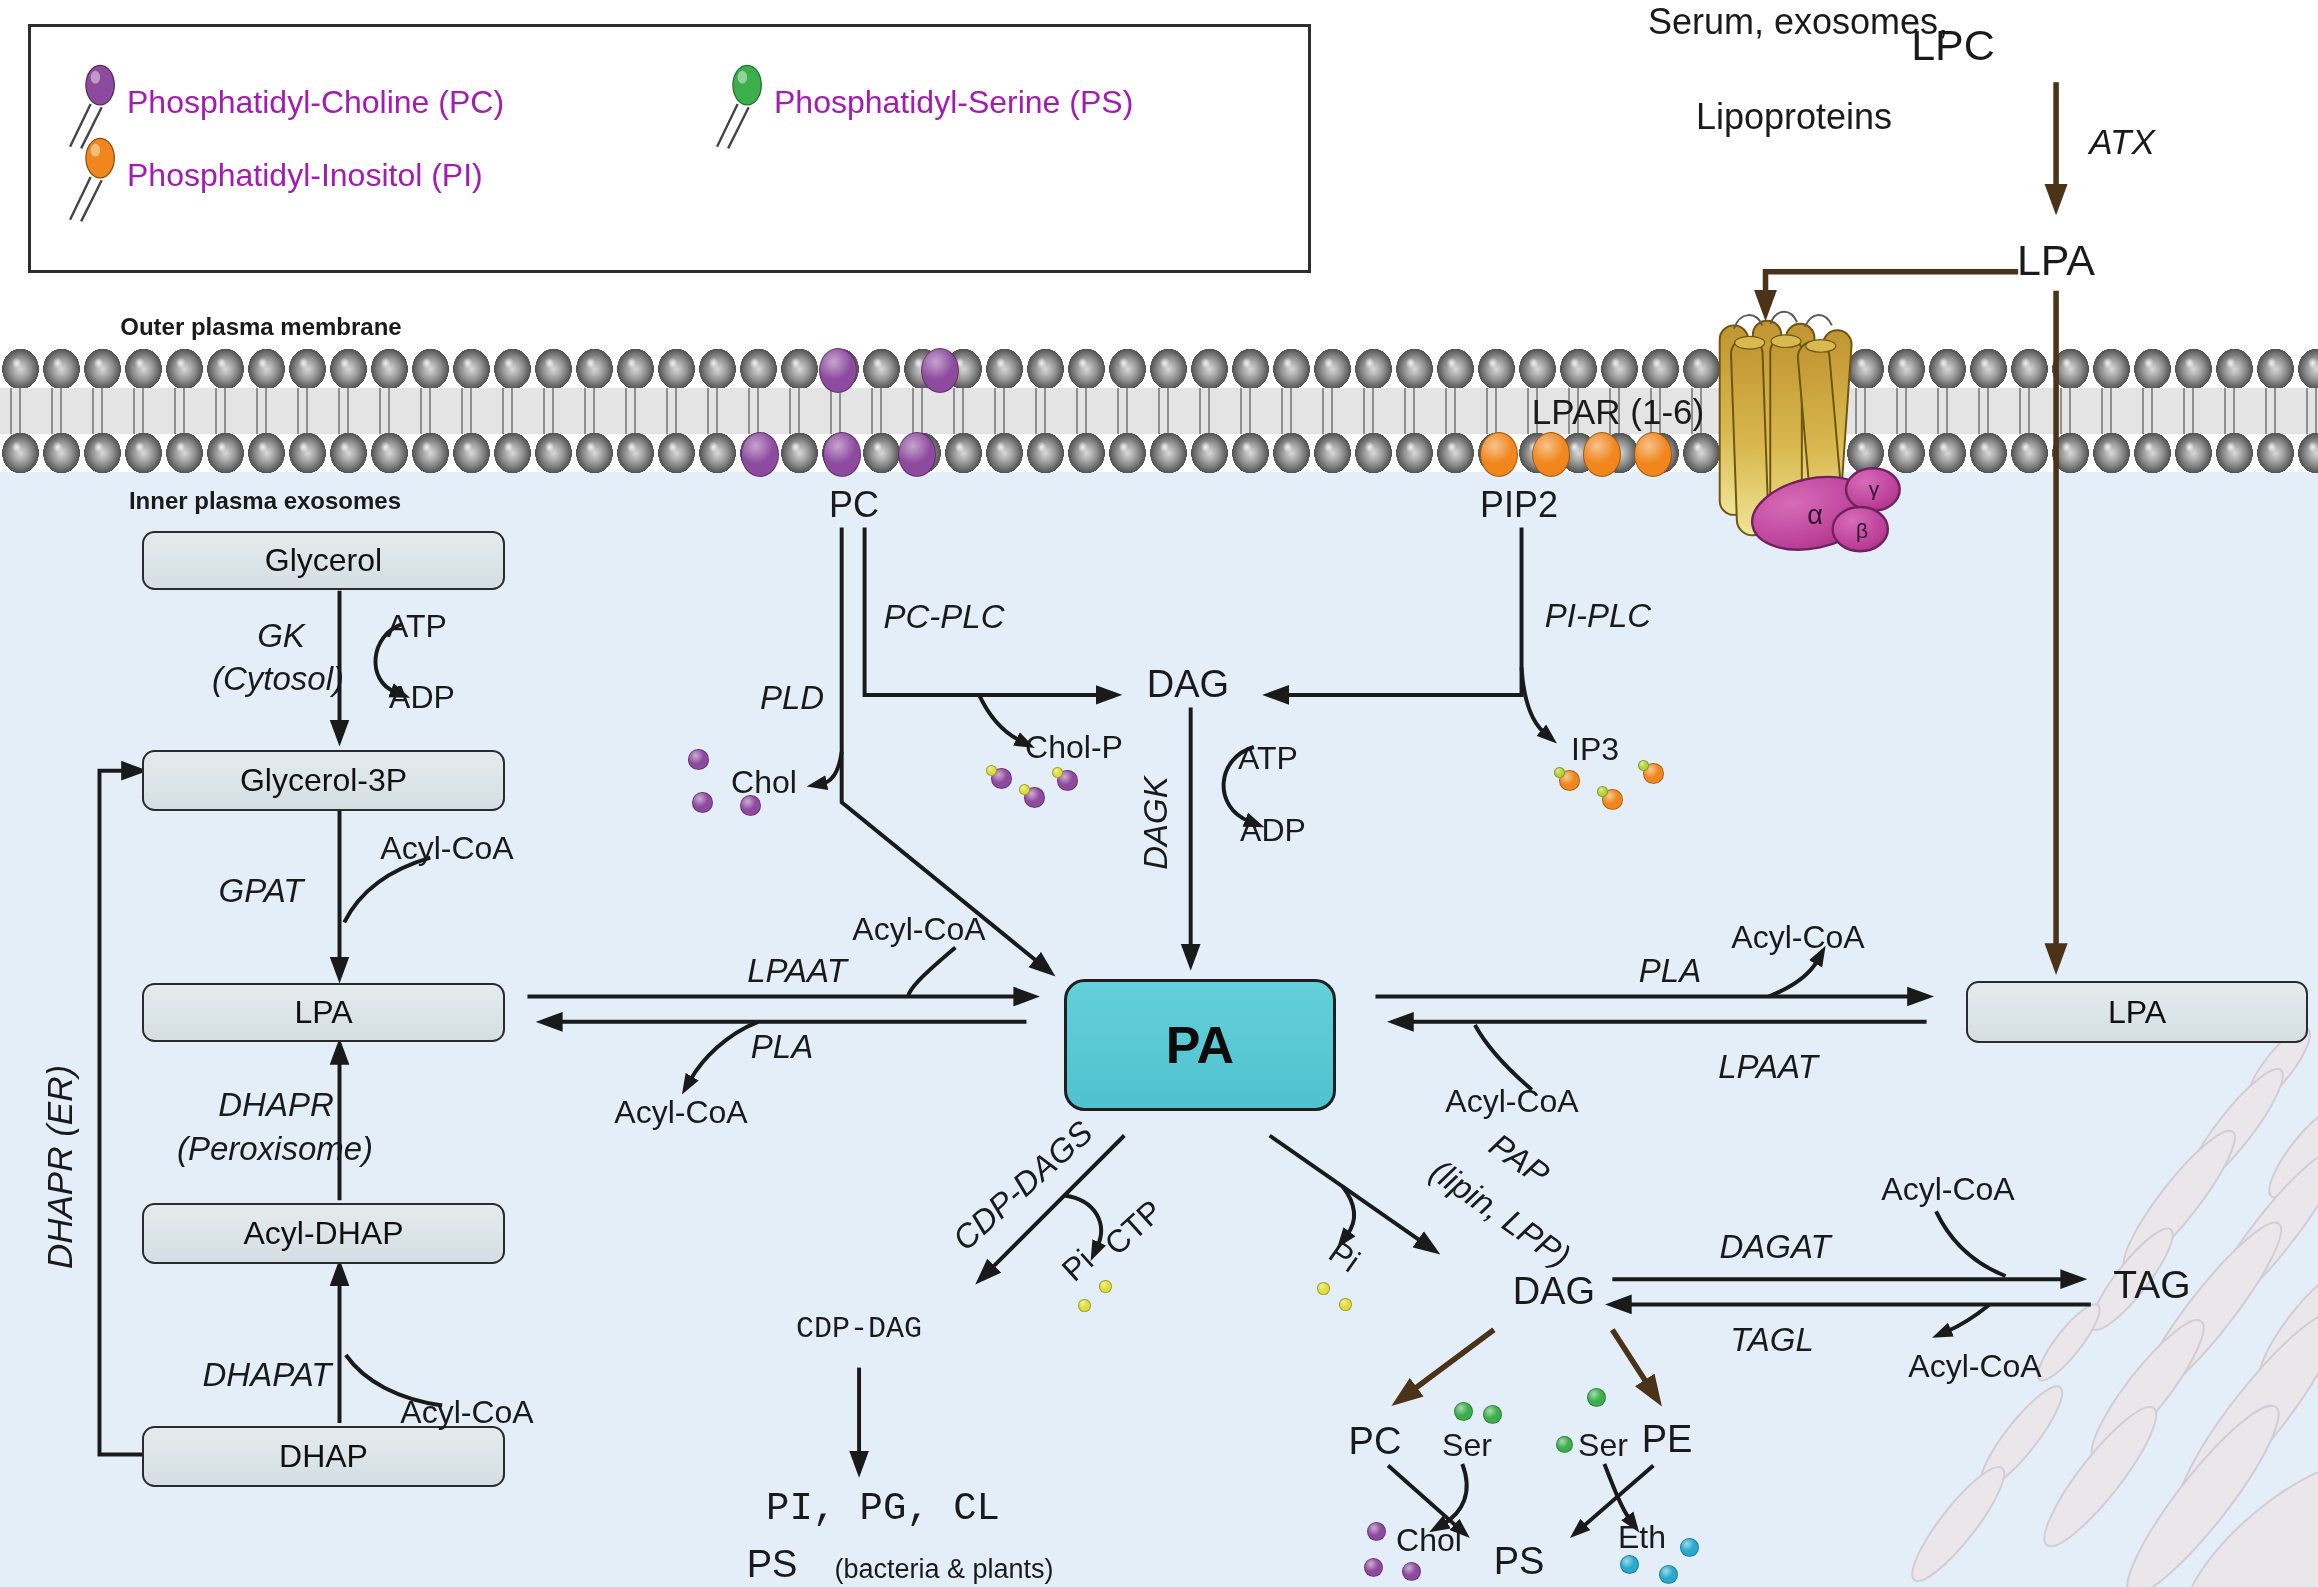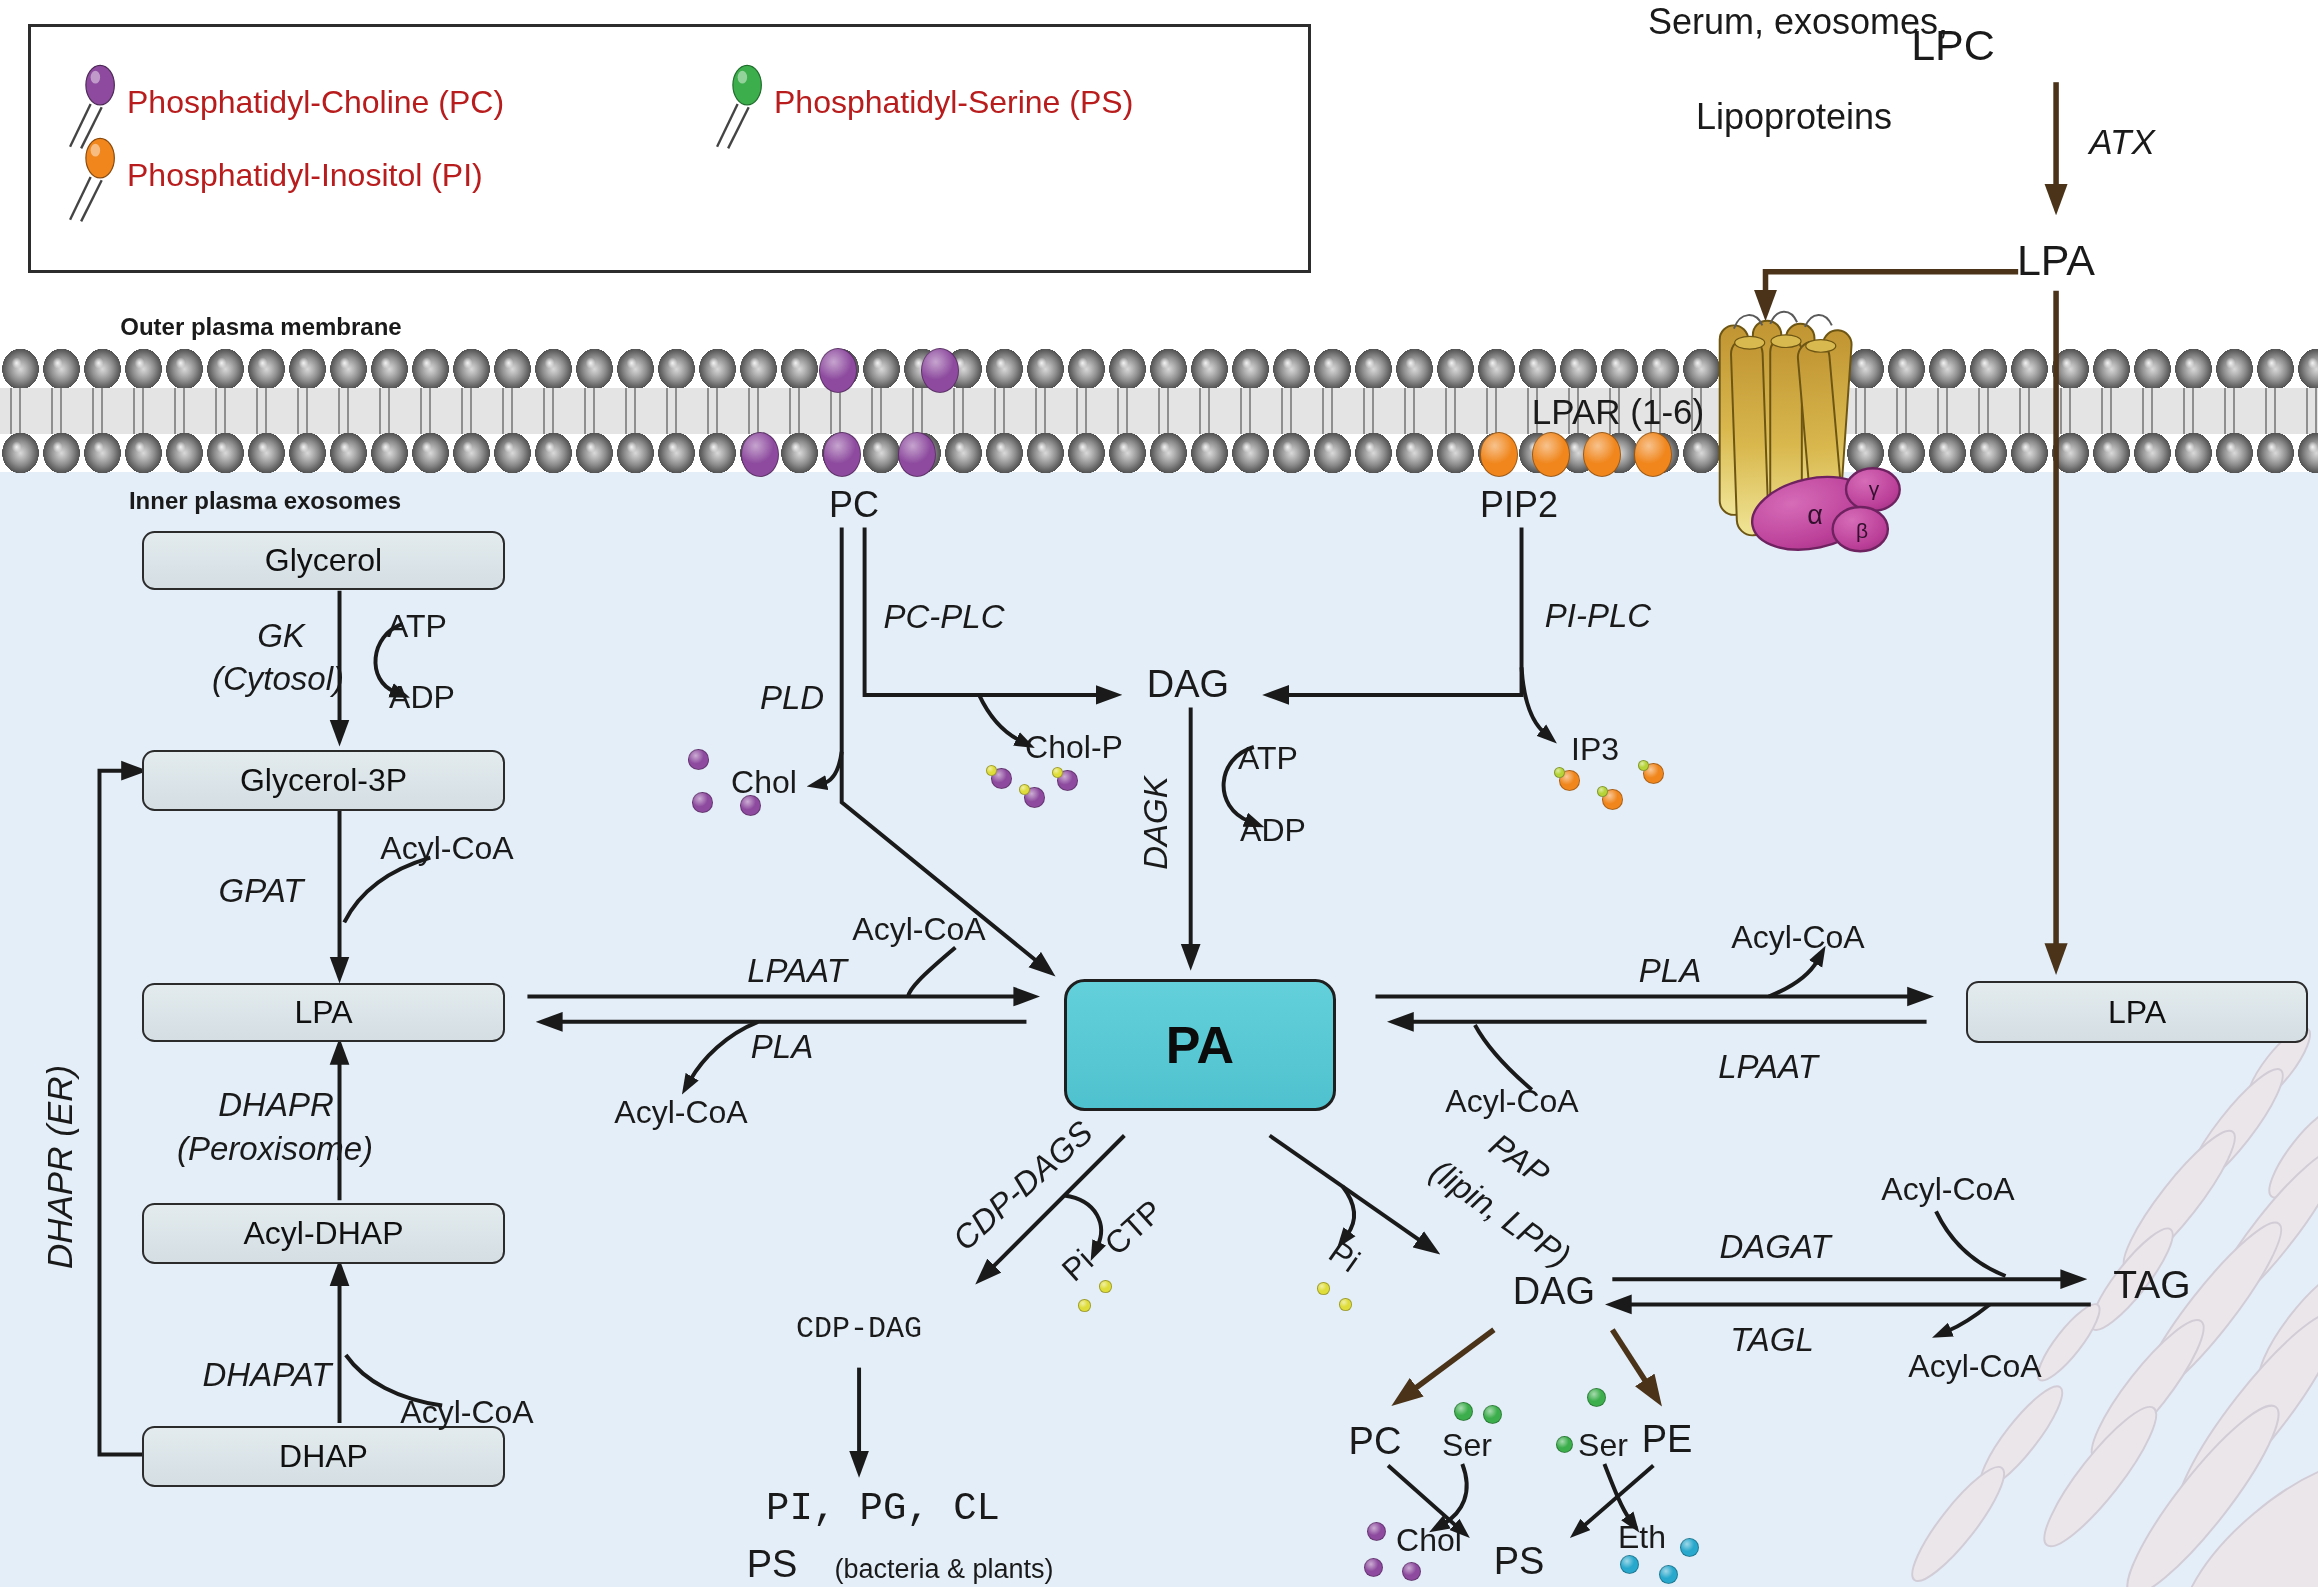--- a/index.html
+++ b/index.html
@@ -14,21 +14,21 @@
       radial-gradient(ellipse 19px 21px at 20.5px 22px, #d9d9d9 0%, #b3b3b3 30%, #8c8c8c 58%, #696969 80%, #525252 96%, rgba(0,0,0,0) 97%);}
   #mem-tails{left:0;top:388px;width:2319px;height:46px;background-color:#e4e4e4;
     background-image:repeating-linear-gradient(90deg,
       rgba(0,0,0,0) 0px, rgba(0,0,0,0) 9.5px, #8f8f8f 9.5px, #8f8f8f 12px,
       rgba(0,0,0,0) 12px, rgba(0,0,0,0) 19px, #8f8f8f 19px, #8f8f8f 21px,
       rgba(0,0,0,0) 21px, rgba(0,0,0,0) 41px);}
   .mem-head-colored{position:absolute;width:36px;height:43px;border-radius:50%;}
   
   #legend-box{left:28px;top:24px;width:1277px;height:243px;background:#ffffff;border:3.2px solid #2d2d2d;}
   .legend-item{position:absolute;display:flex;align-items:center;}
-  .legend-label{font-size:32px;color:#b91c1c;white-space:nowrap;}
+  .legend-label{font-size:32px;color:#a21caf;white-space:nowrap;}
   
   .lbl{position:absolute;white-space:nowrap;color:#1a1a1a;transform:translate(-50%,-50%);line-height:1.05;text-align:center;}
   
   .node{position:absolute;display:flex;align-items:center;justify-content:center;
     background:linear-gradient(180deg,#e3ebee,#d4dee3);border:2.4px solid #2b2b2b;border-radius:12.6px;
     font-size:32px;color:#101010;}
   .node.pa{background:linear-gradient(180deg,#63d0da,#4fc2cf);border:3.2px solid #1f1f1f;border-radius:20.5px;
     font-size:52px;font-weight:bold;color:#0b0b0b;}
   .dot{position:absolute;border-radius:50%;border:0.8px solid rgba(0,0,0,.28);box-sizing:border-box;}
 </style>

